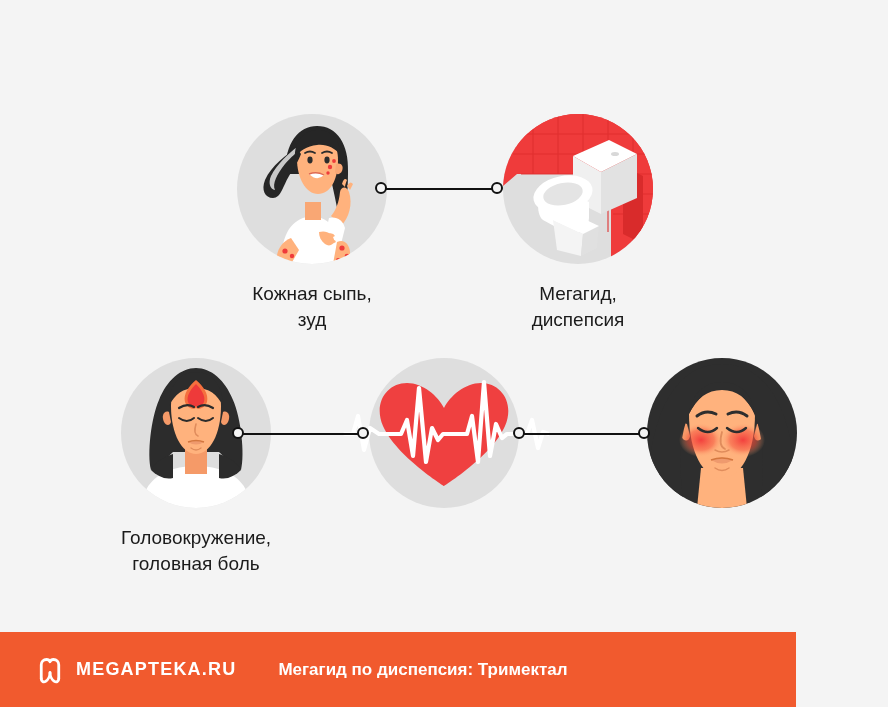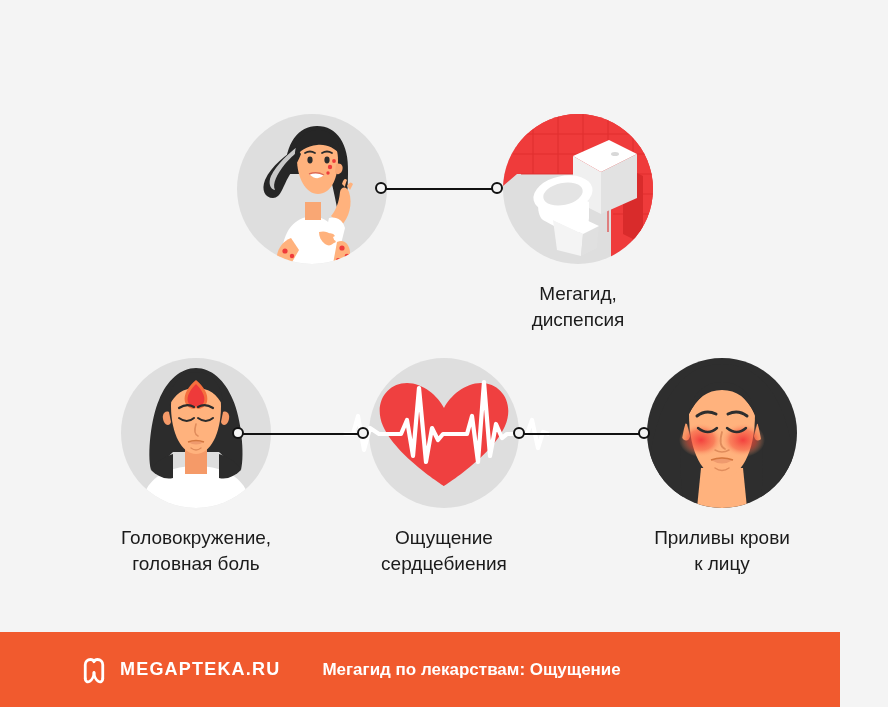--- a/index.html
+++ b/index.html
@@ -92,21 +92,20 @@
   
   .footer {
     position: absolute;
     left: 0;
     bottom: 0;
     width: 796px;
     height: 75px;
     background: #f15a2e;
     display: flex;
     align-items: center;
-    padding-left: 44px;
   }
   .footer-logo {
     margin-left: 36px;
     width: 28px;
     height: 28px;
     flex: none;
   }
   .footer-brand {
     margin-left: 12px;
     color: #ffffff;
@@ -186,20 +185,21 @@
           <circle cx="48" cy="137" r="2.6" fill="#ef3b3b"></circle>
           <circle cx="55" cy="142" r="2.2" fill="#ef3b3b"></circle>
           <circle cx="44" cy="146" r="2" fill="#ef3b3b"></circle>
           <path d="M100 128 C108 124 114 132 113 142 L112 150 L96 150 Z" fill="#ffb27d"></path>
           <circle cx="105" cy="134" r="2.6" fill="#ef3b3b"></circle>
           <circle cx="110" cy="142" r="2.3" fill="#ef3b3b"></circle>
           <circle cx="101" cy="146" r="2" fill="#ef3b3b"></circle>
         </svg>
       </div>
     </div>
+    <div class="label">Кожная сыпь, зуд</div>
   </div>
 
   <div class="item" style="left:503px; top:114px; width:150px;">
     <div class="circle-wrap">
       <div class="circle">
         <svg viewBox="0 0 150 150" width="150" height="150">
 
           <path d="M0 0 H150 V150 H108 L108 60 L14 60 L0 72 Z" fill="#ef3b3b"></path>
           <path d="M14 0 H150 V118 H110 L110 60 L14 60 Z" fill="#ef3b3b"></path>
           <g stroke="#e02f2f" stroke-width="1.2" opacity="0.9">
@@ -281,22 +281,20 @@
       <svg viewBox="0 0 210 150" width="210" height="150" style="position:absolute; left:-30px; top:0;">
         <path d="M105 128 C105 128 57 98 44 68 C34 45 48 25 68 25
                  C84 25 99 38 105 50 C111 38 126 25 142 25
                  C162 25 176 45 166 68 C153 98 105 128 105 128 Z" fill="#ef4040"></path>
         <path d="M6 76 L14 76 L19 58 L25 92 L31 70 L40 76 L62 76 L68 62 L74 98
                  L80 30 L87 104 L93 70 L99 82 L104 76 L128 76 L133 58 L139 104
                  L145 24 L151 98 L157 66 L163 80 L168 76 L188 76 L193 62 L199 90
                  L204 74 L210 76" fill="none" stroke="#ffffff" stroke-width="4.2" stroke-linejoin="round" stroke-linecap="round"></path>
       </svg>
     </div>
-    <div class="label">Ощущение
-сердцебиения</div>
   </div>
 
   <div class="item" style="left:647px; top:358px; width:150px;">
     <div class="circle-wrap">
       <div class="circle dark">
         <svg viewBox="0 0 150 150" width="150" height="150">
           <defs>
             <radialGradient id="blushL" cx="50%" cy="50%" r="50%">
               <stop offset="0%" stop-color="#f23a3a" stop-opacity="0.95"></stop>
               <stop offset="60%" stop-color="#f5563f" stop-opacity="0.55"></stop>
@@ -334,22 +332,20 @@
 
           <path d="M75 74 q-4 14 3 17" stroke="#e08c5c" stroke-width="1.8" fill="none" stroke-linecap="round"></path>
           <path d="M68 92 q7 4 14 0" stroke="#e08c5c" stroke-width="1.5" fill="none" stroke-linecap="round"></path>
 
           <path d="M64 102 q11 -5 22 0 q-11 7 -22 0 Z" fill="#ef9a6e"></path>
           <path d="M64 102 q11 -4 22 0" stroke="#d4773f" stroke-width="1.6" fill="none"></path>
           <path d="M68 110 q7 5 14 0" stroke="#e08c5c" stroke-width="1.4" fill="none" stroke-linecap="round"></path>
         </svg>
       </div>
     </div>
-    <div class="label">Приливы крови
-к лицу</div>
   </div>
 
   <div class="connector" style="left:375px; top:182px; width:128px;">
     <div class="bar"></div>
     <div class="node left"></div>
     <div class="node right"></div>
   </div>
 
   <div class="connector" style="left:232px; top:427px; width:137px;">
     <div class="bar"></div>
@@ -364,16 +360,16 @@
   </div>
 
   <div class="footer">
     <svg class="footer-logo" viewBox="0 0 32 32">
       <path d="M6 26 V10 C6 6.6 8.6 4 12 4 C14 4 15.4 5 16 6.6
                C16.6 5 18 4 20 4 C23.4 4 26 6.6 26 10 V26" fill="none" stroke="#ffffff" stroke-width="3.2" stroke-linecap="round" stroke-linejoin="round"></path>
       <path d="M6 26 C6 29 8.6 30.6 11 29 C13.4 27.4 16 23 16 19" fill="none" stroke="#ffffff" stroke-width="3.2" stroke-linecap="round"></path>
       <path d="M26 26 C26 29 23.4 30.6 21 29 C18.6 27.4 16 23 16 19" fill="none" stroke="#ffffff" stroke-width="3.2" stroke-linecap="round"></path>
     </svg>
     <div class="footer-brand">MEGAPTEKA.RU</div>
-    <div class="footer-caption">Мегагид по лекарствам: Ощущение</div>
+    <div class="footer-caption">Мегагид по диспепсия: Тримектал</div>
   </div>
 
 </div>
 
 </body></html>

